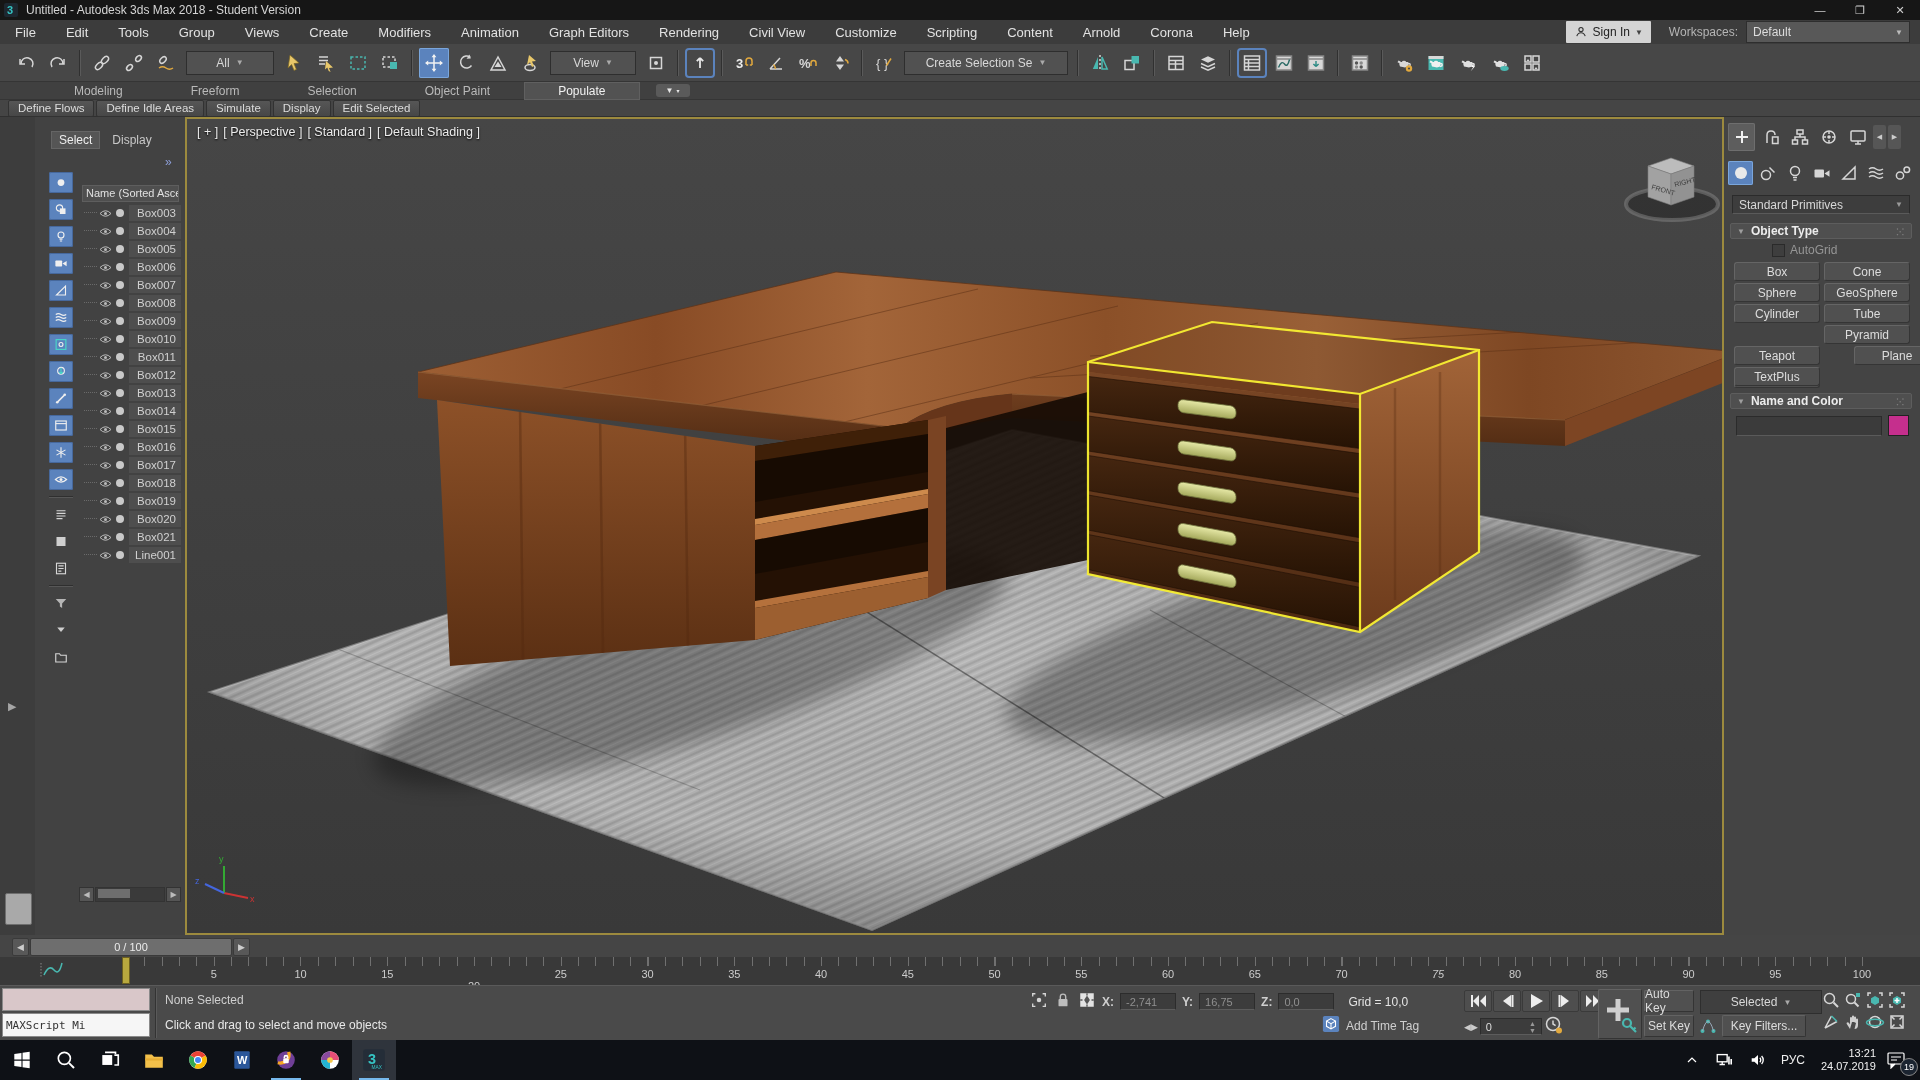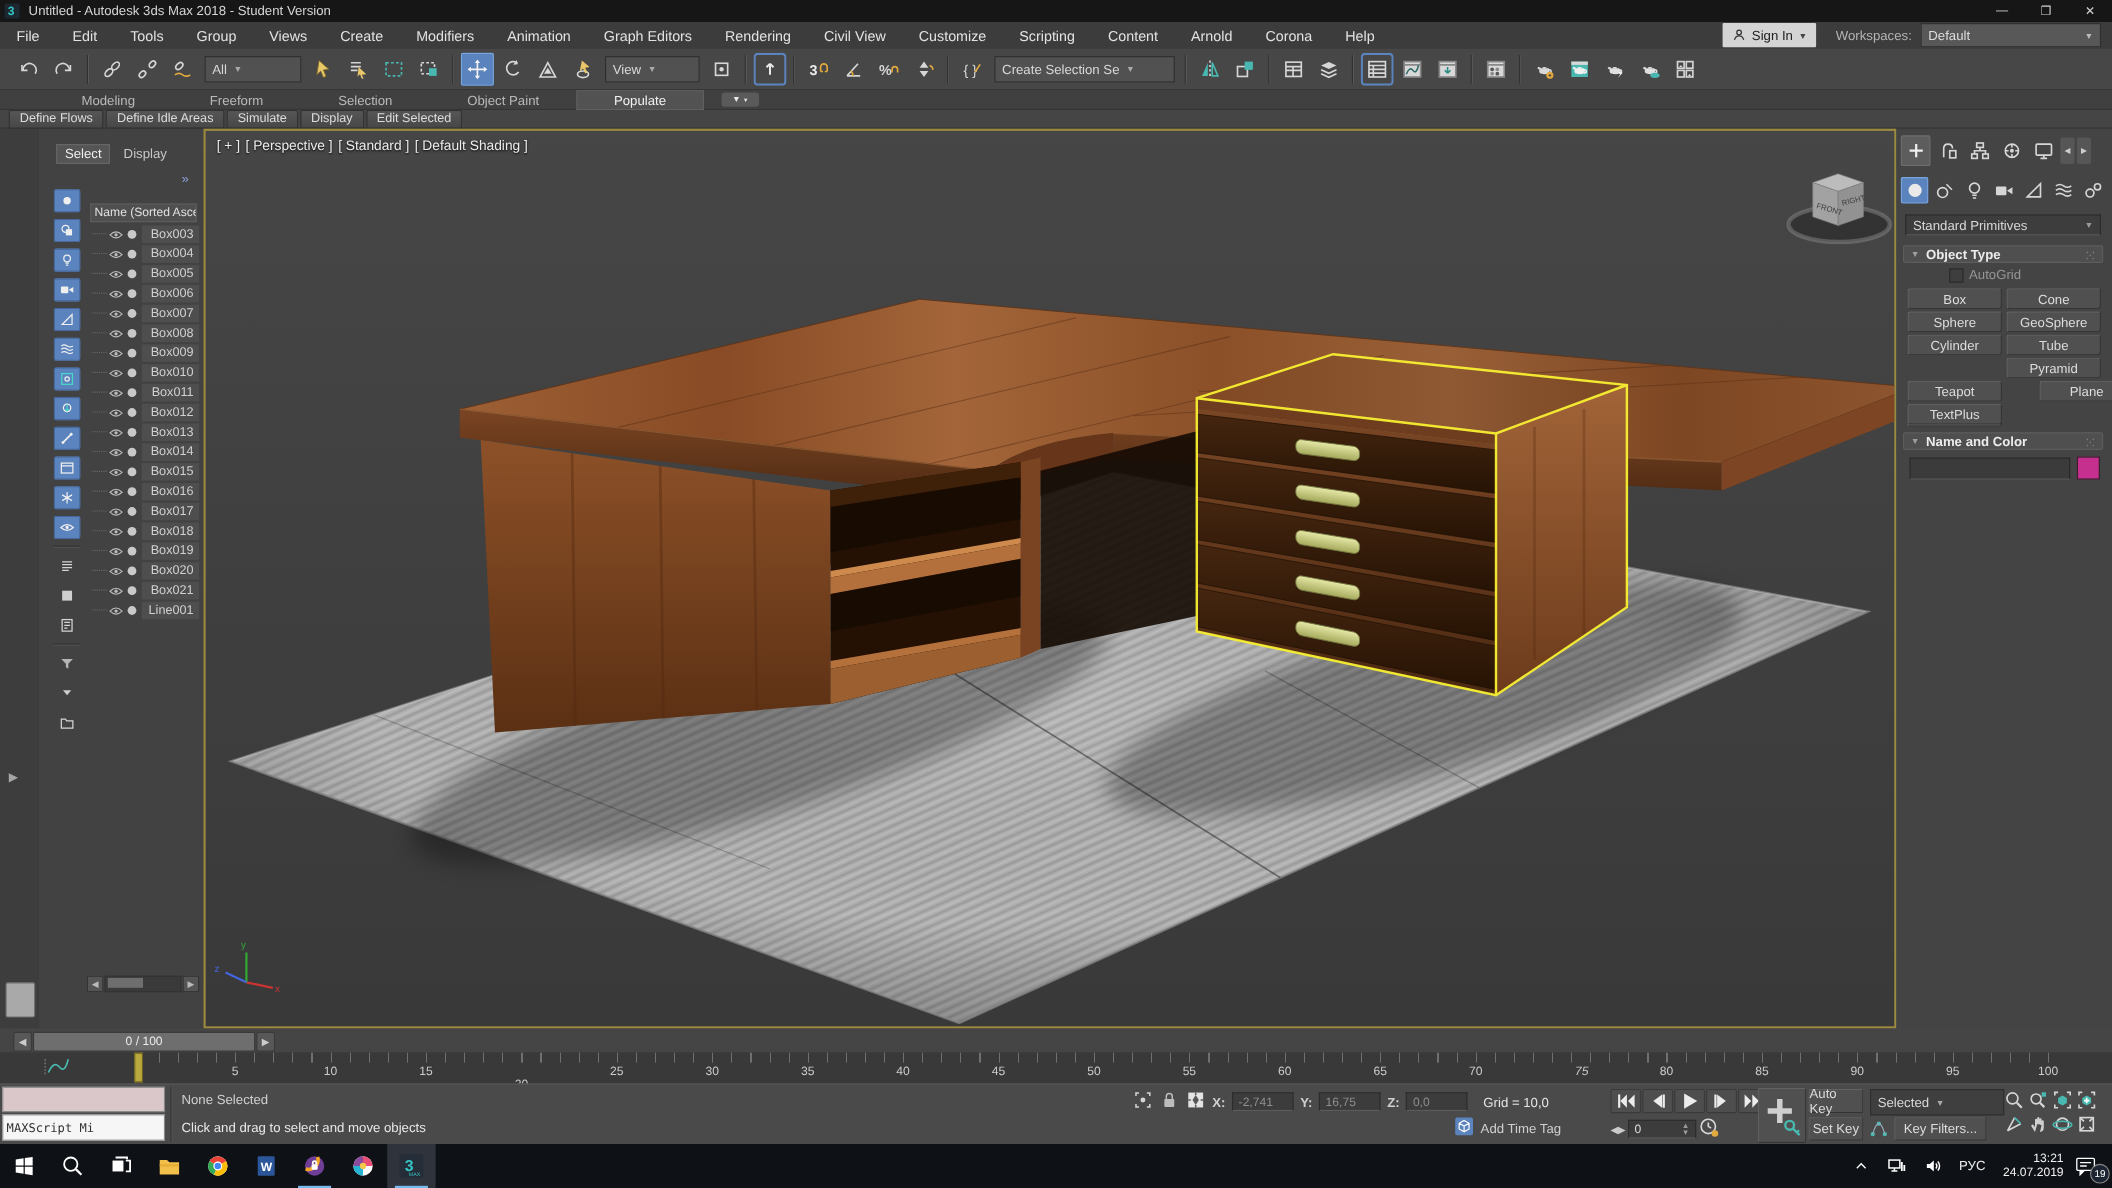--- a/index.html
+++ b/index.html
@@ -16,21 +16,21 @@
   .mitem{padding:0 15px;height:100%;display:flex;align-items:center;color:#e2e2e2;font-size:13px;}
   #signin{background:#d4d4d4;color:#222;height:22px;padding:0 8px;border-radius:1px;display:flex;align-items:center;gap:5px;font-size:12px;}
   #wslabel{color:#b5b5b5;margin:0 8px 0 18px;font-size:12px;}
   #wsdd{width:150px;height:20px;background:#585858;border:1px solid #2e2e2e;display:flex;align-items:center;justify-content:space-between;padding:0 6px;color:#ddd;}
   
   #toolbar{left:0;top:44px;width:1920px;height:38px;background:#474747;border-bottom:1px solid #353535;padding-left:10px;box-sizing:border-box;}
   .tcell{width:30px;height:30px;margin:0 1px;display:flex;align-items:center;justify-content:center;border-radius:2px;flex:none;}
   .tcell.active{background:#5b83bd;box-shadow:inset 0 0 0 1px #7aa6dc;}
   .tcell.framed{box-shadow:inset 0 0 0 2px #5b83bd;border-radius:4px;}
   .tsep{width:1px;height:26px;background:#303030;border-right:1px solid #5a5a5a;margin:0 5px;flex:none;}
-  .dd{height:22px;background:#515151;border:1px solid #2e2e2e;display:flex;align-items:center;justify-content:flex-start;
+  .dd{height:22px;background:#515151;border:1px solid #2e2e2e;display:flex;align-items:center;justify-content:center;
       padding:0 6px;color:#d8d8d8;font-size:12px;margin:0 4px;flex:none;white-space:nowrap;overflow:hidden;}
   .dd .ar{color:#aaa;font-size:8px;margin-left:6px;}
   
   #ribbontabs{left:0;top:82px;width:1920px;height:18px;background:#404040;border-bottom:1px solid #353535;padding-left:40px;box-sizing:border-box;}
   .rtab{padding:0 34px;height:18px;display:flex;align-items:center;color:#b9b9b9;font-size:12px;}
   .rtab.active{background:#525252;color:#f1f1f1;box-shadow:inset 0 0 0 1px #606060;}
   #ribchip{width:34px;height:13px;background:#5a5a5a;border-radius:3px;margin-left:16px;display:flex;align-items:center;justify-content:center;gap:3px;color:#e8e8e8;font-size:8px;}
   #populate-row{left:0;top:100px;width:1920px;height:17px;background:#454545;border-bottom:1px solid #303030;padding-left:8px;box-sizing:border-box;}
   .pbtn{height:15px;padding:0 9px;margin-right:2px;background:linear-gradient(#565656,#474747);border:1px solid #323232;
         display:flex;align-items:center;color:#dcdcdc;font-size:11.5px;border-radius:2px;flex:none;}

